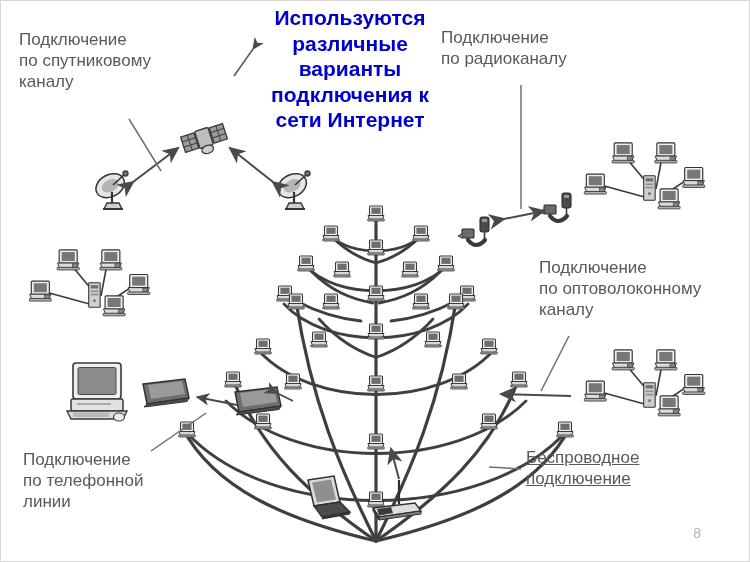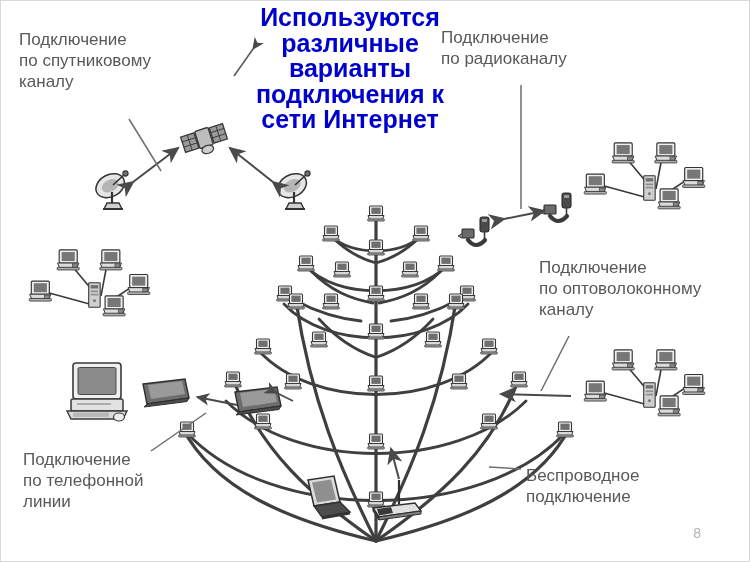--- a/index.html
+++ b/index.html
@@ -1,20 +1,20 @@
 <!DOCTYPE html>
 <html><head>
 <meta charset="utf-8">
 <style>
   html,body{margin:0;padding:0;background:#fff;}
   body{width:750px;height:562px;overflow:hidden;font-family:"Liberation Sans",sans-serif;}
   #slide{position:relative;width:750px;height:562px;background:#ffffff;box-sizing:border-box;border:1px solid #d9d9d9;}
   .lbl{position:absolute;color:#595959;font-size:17px;line-height:21px;white-space:pre;font-family:"Liberation Sans",sans-serif;}
   #title{position:absolute;left:238px;top:4px;width:222px;text-align:center;color:#0000CC;
-         font-weight:bold;font-size:25px;line-height:25.5px;font-family:"Liberation Sans",sans-serif;}
+         font-weight:bold;font-size:21px;line-height:25.5px;font-family:"Liberation Sans",sans-serif;}
   #pagenum{position:absolute;right:48px;bottom:20px;color:#b3b3b3;font-size:14px;}
   svg.layer{position:absolute;left:0;top:0;width:750px;height:562px;}
 </style>
 </head>
 <body>
 
 <div id="slide">
 
   <svg class="layer" viewBox="0 0 750 562">
     <defs>
@@ -280,17 +280,17 @@
 по радиоканалу</div>
 
   <div class="lbl" style="left: 538px; top: 256px; width: 200px; white-space: pre-line;">Подключение
 по оптоволоконному
 каналу</div>
 
   <div class="lbl" style="left: 22px; top: 448px; width: 175px; white-space: pre-line;">Подключение
 по телефонной
 линии</div>
 
-  <div class="lbl" style="left: 525px; top: 464px; width: 175px; white-space: pre-line;">Беспроводное
+  <div class="lbl" style="left: 525px; top: 446px; width: 175px; white-space: pre-line; text-decoration: underline;">Беспроводное
 подключение</div>
 
   <div id="pagenum">8</div>
 </div>
 
 </body></html>

